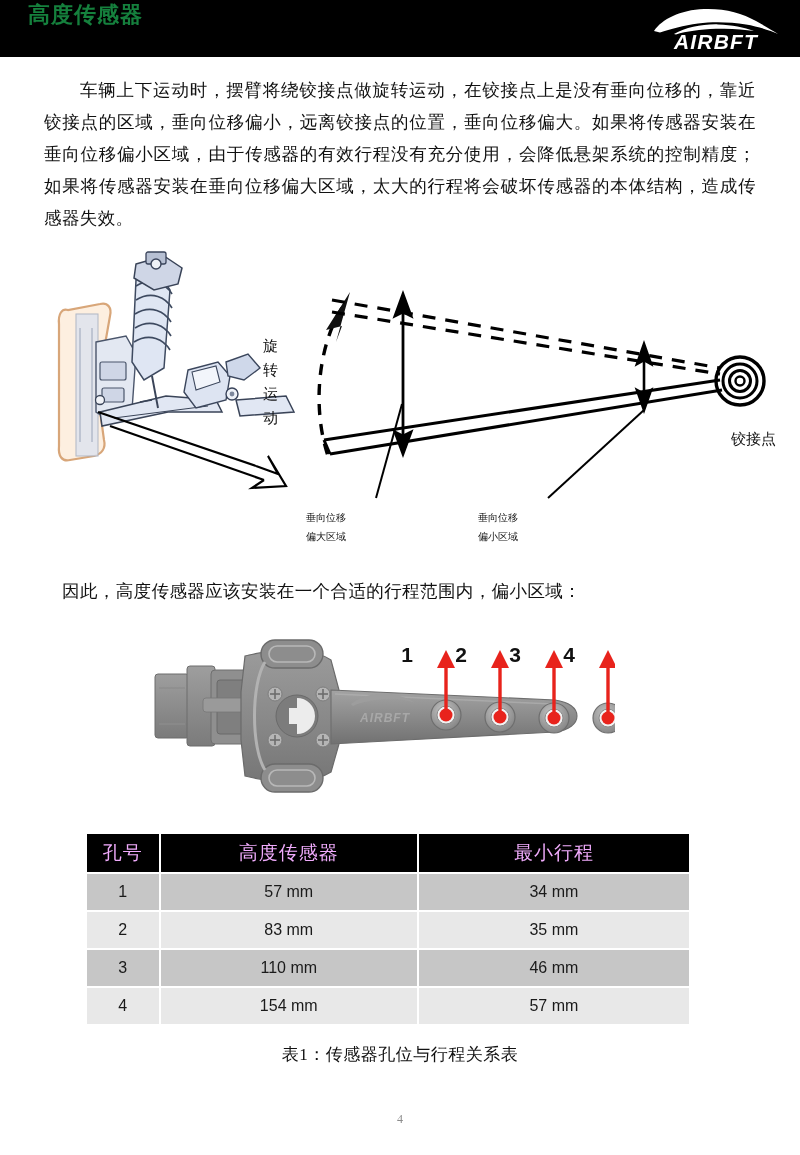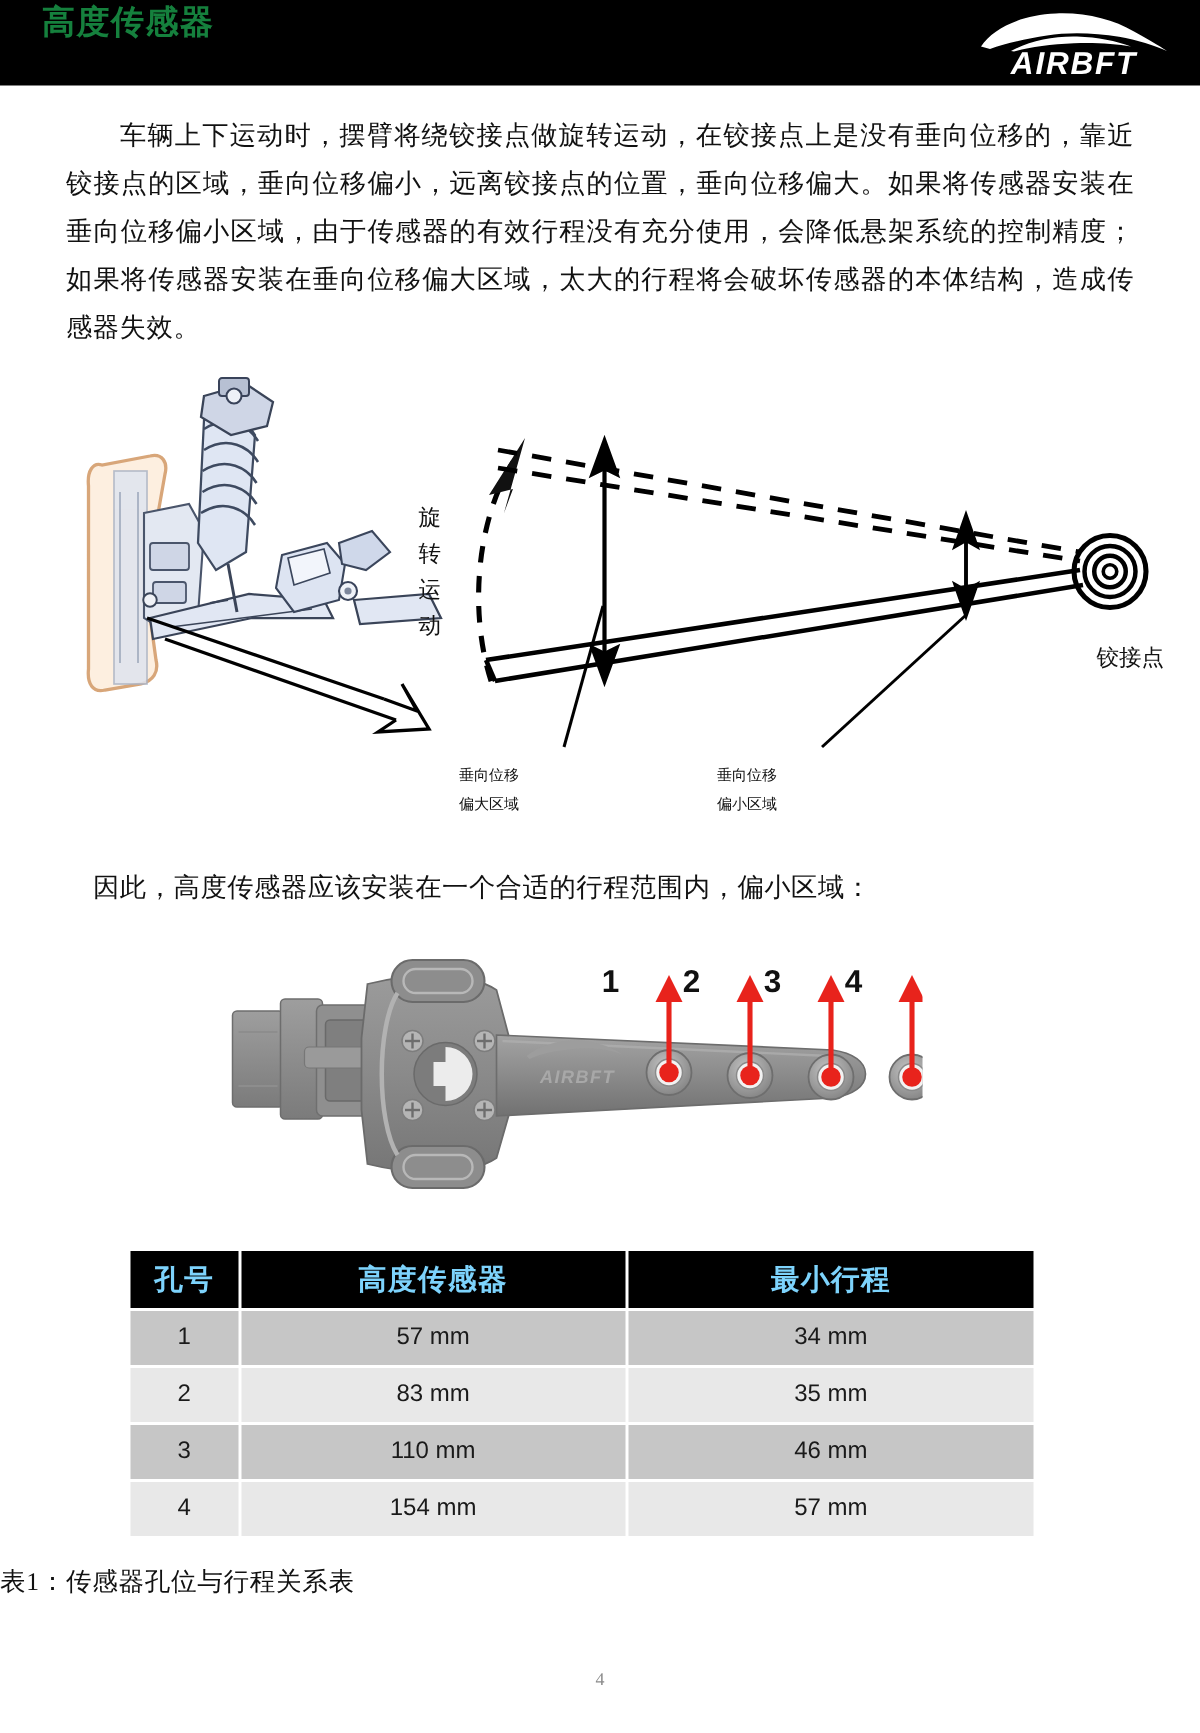--- a/index.html
+++ b/index.html
@@ -69,21 +69,21 @@
   #figure-1 svg { display: block; }
   .fig-label {
     position: absolute;
     font-family: "Liberation Serif", "DejaVu Serif", serif;
     font-size: 10px;
     line-height: 19px;
     color: #111;
     white-space: pre-line;
   }
   #label-rotation {
-    left: 279px; top: 334px;
+    left: 263px; top: 334px;
     width: 22px;
     font-size: 15px;
     line-height: 24px;
     letter-spacing: 0px;
   }
   #label-large-zone { left: 306px; top: 508px; }
   #label-small-zone { left: 478px; top: 508px; }
   #label-hinge      { left: 683px; top: 430px; font-size: 15px; margin-left: 48px; }
 
   
@@ -111,44 +111,45 @@
   #stroke-table {
     position: absolute;
     left: 85px; top: 832px;
     width: 606px;
     border-collapse: separate;
     border-spacing: 2px 2px;
     font-family: "Liberation Sans", "DejaVu Sans", sans-serif;
   }
   #stroke-table th {
     background: #000000;
-    color: #7dd3fc;
+    color: #f0abfc;
     font-family: "Liberation Serif", "DejaVu Serif", serif;
     font-size: 19px;
-    font-weight: 700;
+    font-weight: 400;
     height: 36px;
     text-align: center;
     letter-spacing: 1px;
   }
   #stroke-table td {
     height: 34px;
     text-align: center;
     font-size: 16px;
     color: #1a1a1a;
   }
   #stroke-table tbody tr:nth-child(odd) td { background: #c6c6c6; }
   #stroke-table tbody tr:nth-child(even) td { background: #e8e8e8; }
   #stroke-table col.c-hole { width: 72px; }
   #stroke-table col.c-max  { width: 258px; }
   #stroke-table col.c-min  { width: 272px; }
 
   #table-caption {
     position: absolute;
     left: 0; top: 1043px;
     width: 800px;
+    text-align: center;
     font-family: "Liberation Serif", "DejaVu Serif", serif;
     font-size: 17px;
     color: #111;
     letter-spacing: 0.5px;
   }
 
   
   #page-number {
     position: absolute;
     left: 0; top: 1112px;

